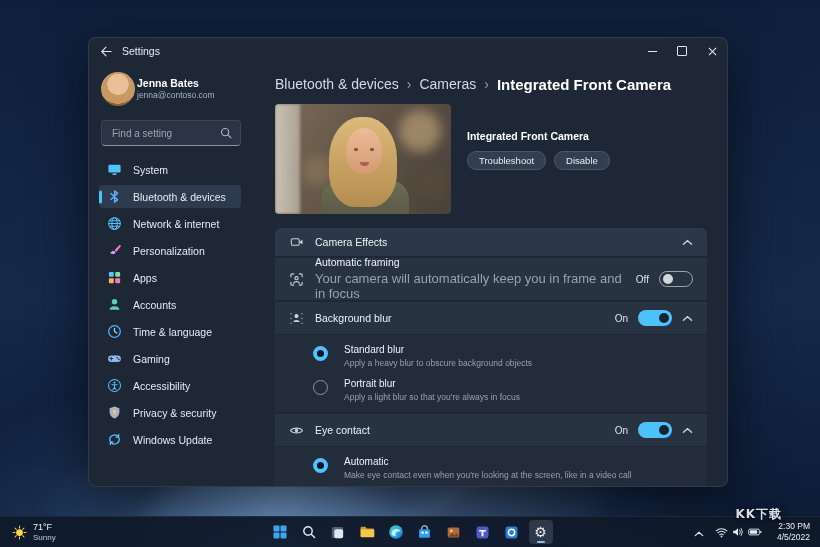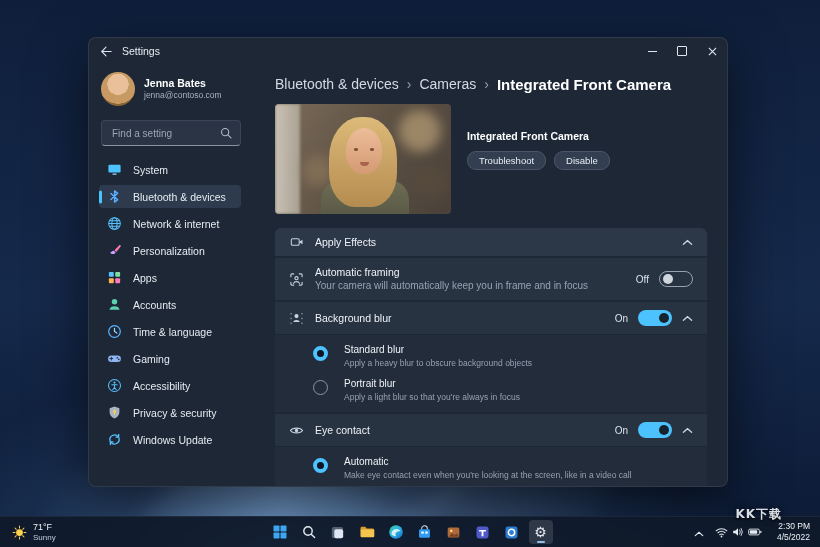--- a/index.html
+++ b/index.html
@@ -27,21 +27,21 @@
   .tb-controls{margin-left:auto;display:flex;height:100%;}
   .wc{width:30px;height:100%;display:flex;align-items:center;justify-content:center;}
   .wc-min{width:9px;height:1px;background:#dfe6ee;display:block;}
   .wc-max{width:8px;height:8px;border:1px solid #dfe6ee;border-radius:1px;display:block;}
   .back-btn{display:flex;align-items:center;}
 
   .winbody{flex:1;display:flex;min-height:0;}
 
   
   .sidebar{width:162px;flex:0 0 162px;padding:4px 0 0 10px;box-sizing:border-box;}
-  .usercard{display:flex;align-items:center;gap:9px;padding:4px 2px;}
+  .usercard{display:flex;align-items:center;gap:2px;padding:4px 2px;}
   .avatar{width:34px;height:34px;border-radius:50%;position:relative;overflow:hidden;flex:0 0 34px;
     background:radial-gradient(circle at 50% 36%, #e9c09a 0 38%, #c79a63 39% 70%, #8a6436 71%);}
   .uname{font-size:10.5px;font-weight:700;color:#fff;line-height:1.3;}
   .uemail{font-size:8.5px;color:#a7b2c0;line-height:1.3;}
   .searchbox{margin:10px 10px 0 2px;height:24px;background:#2a3444;border:1px solid #3a4657;border-bottom:1px solid #8a94a2;
     border-radius:4px;display:flex;align-items:center;padding:12px 8px;box-sizing:border-box;}
   .searchbox input{flex:1;background:transparent;border:none;outline:none;color:#cfd8e3;font-size:10px;
     font-family:"Liberation Sans","DejaVu Sans",sans-serif;min-width:0;}
   .searchbox input::placeholder{color:#9aa6b4;}
   .nav{margin-top:12px;padding-right:10px;}
@@ -85,21 +85,21 @@
 
   
   .cards{margin-top:14px;}
   .cardhead{height:28px;background:#2c3747;border-radius:6px 6px 0 0;display:flex;align-items:center;
     padding:0 14px;gap:11px;}
   .row{margin-top:2px;background:#283342;display:flex;align-items:center;padding:0 14px;gap:11px;}
   .row.tall{height:42px;}
   .row.short{height:32px;}
   .ricon{width:15px;height:15px;display:flex;align-items:center;justify-content:center;flex:0 0 15px;}
   .rt{font-size:10.5px;color:#eef2f7;line-height:1.2;}
-  .rd{font-size:10px;color:#96a2b1;margin-top:2px;line-height:1.2;}
+  .rd{font-size:13px;color:#96a2b1;margin-top:2px;line-height:1.2;}
   .rowright{margin-left:auto;display:flex;align-items:center;gap:10px;}
   .state{font-size:10px;color:#dbe2ea;}
   .chev{display:flex;align-items:center;}
 
   .toggle{width:34px;height:16px;border-radius:9px;position:relative;box-sizing:border-box;cursor:default;}
   .toggle.off{border:1px solid #98a2ae;background:transparent;}
   .toggle.off .knob{left:3px;background:#cfd6de;}
   .toggle.on{background:#4cc2ff;}
   .toggle.on .knob{right:3px;background:#17242f;}
   .knob{width:10px;height:10px;border-radius:50%;position:absolute;top:50%;transform:translateY(-50%);}
@@ -327,21 +327,21 @@
 
         <div class="cards">
 
           <div class="cardhead">
             <span class="ricon">
                 <svg viewBox="0 0 16 16" width="14" height="14" fill="none" stroke="#c9d3de" stroke-width="1.2">
                   <rect x="1.5" y="4.2" width="9" height="7.6" rx="1.5"></rect>
                   <path d="M10.5 7.6 14.3 5.4v5.2l-3.8-2.2z" fill="#c9d3de" stroke="none"></path>
                 </svg>
               </span>
-            <span class="rt">Apply Effects</span>
+            <span class="rt">Camera Effects</span>
             <span class="rowright">
                 <span class="chev">
                   <svg viewBox="0 0 12 7" width="11" height="7" fill="none" stroke="#cdd6e0" stroke-width="1.4" stroke-linecap="round">
                     <path d="M1.5 5.5 6 1.5l4.5 4"></path>
                   </svg>
                 </span>
               </span>
           </div>
 
           <div class="row tall">

